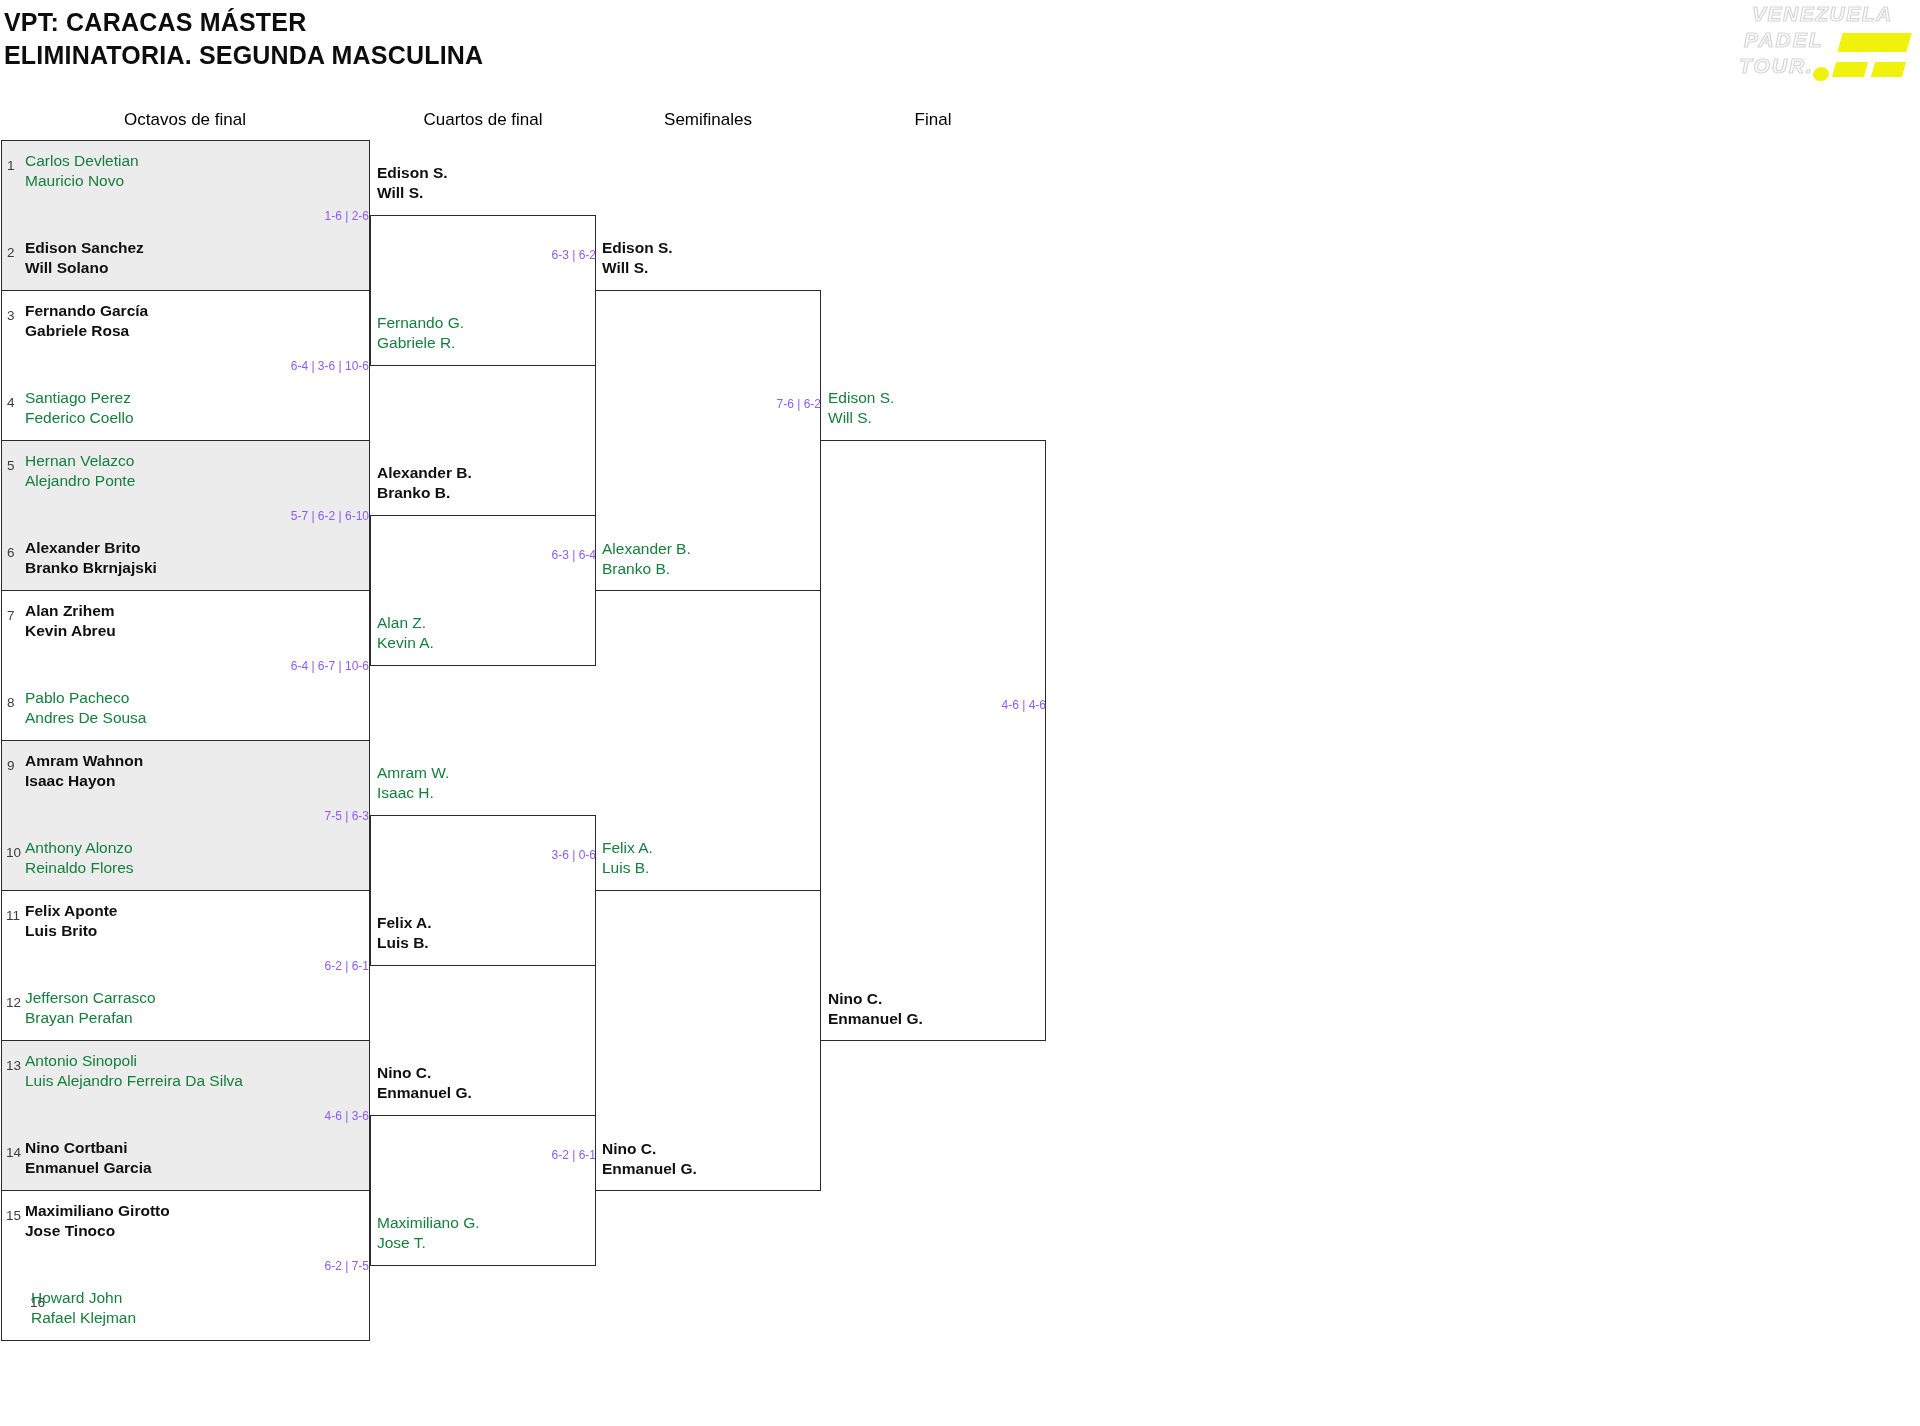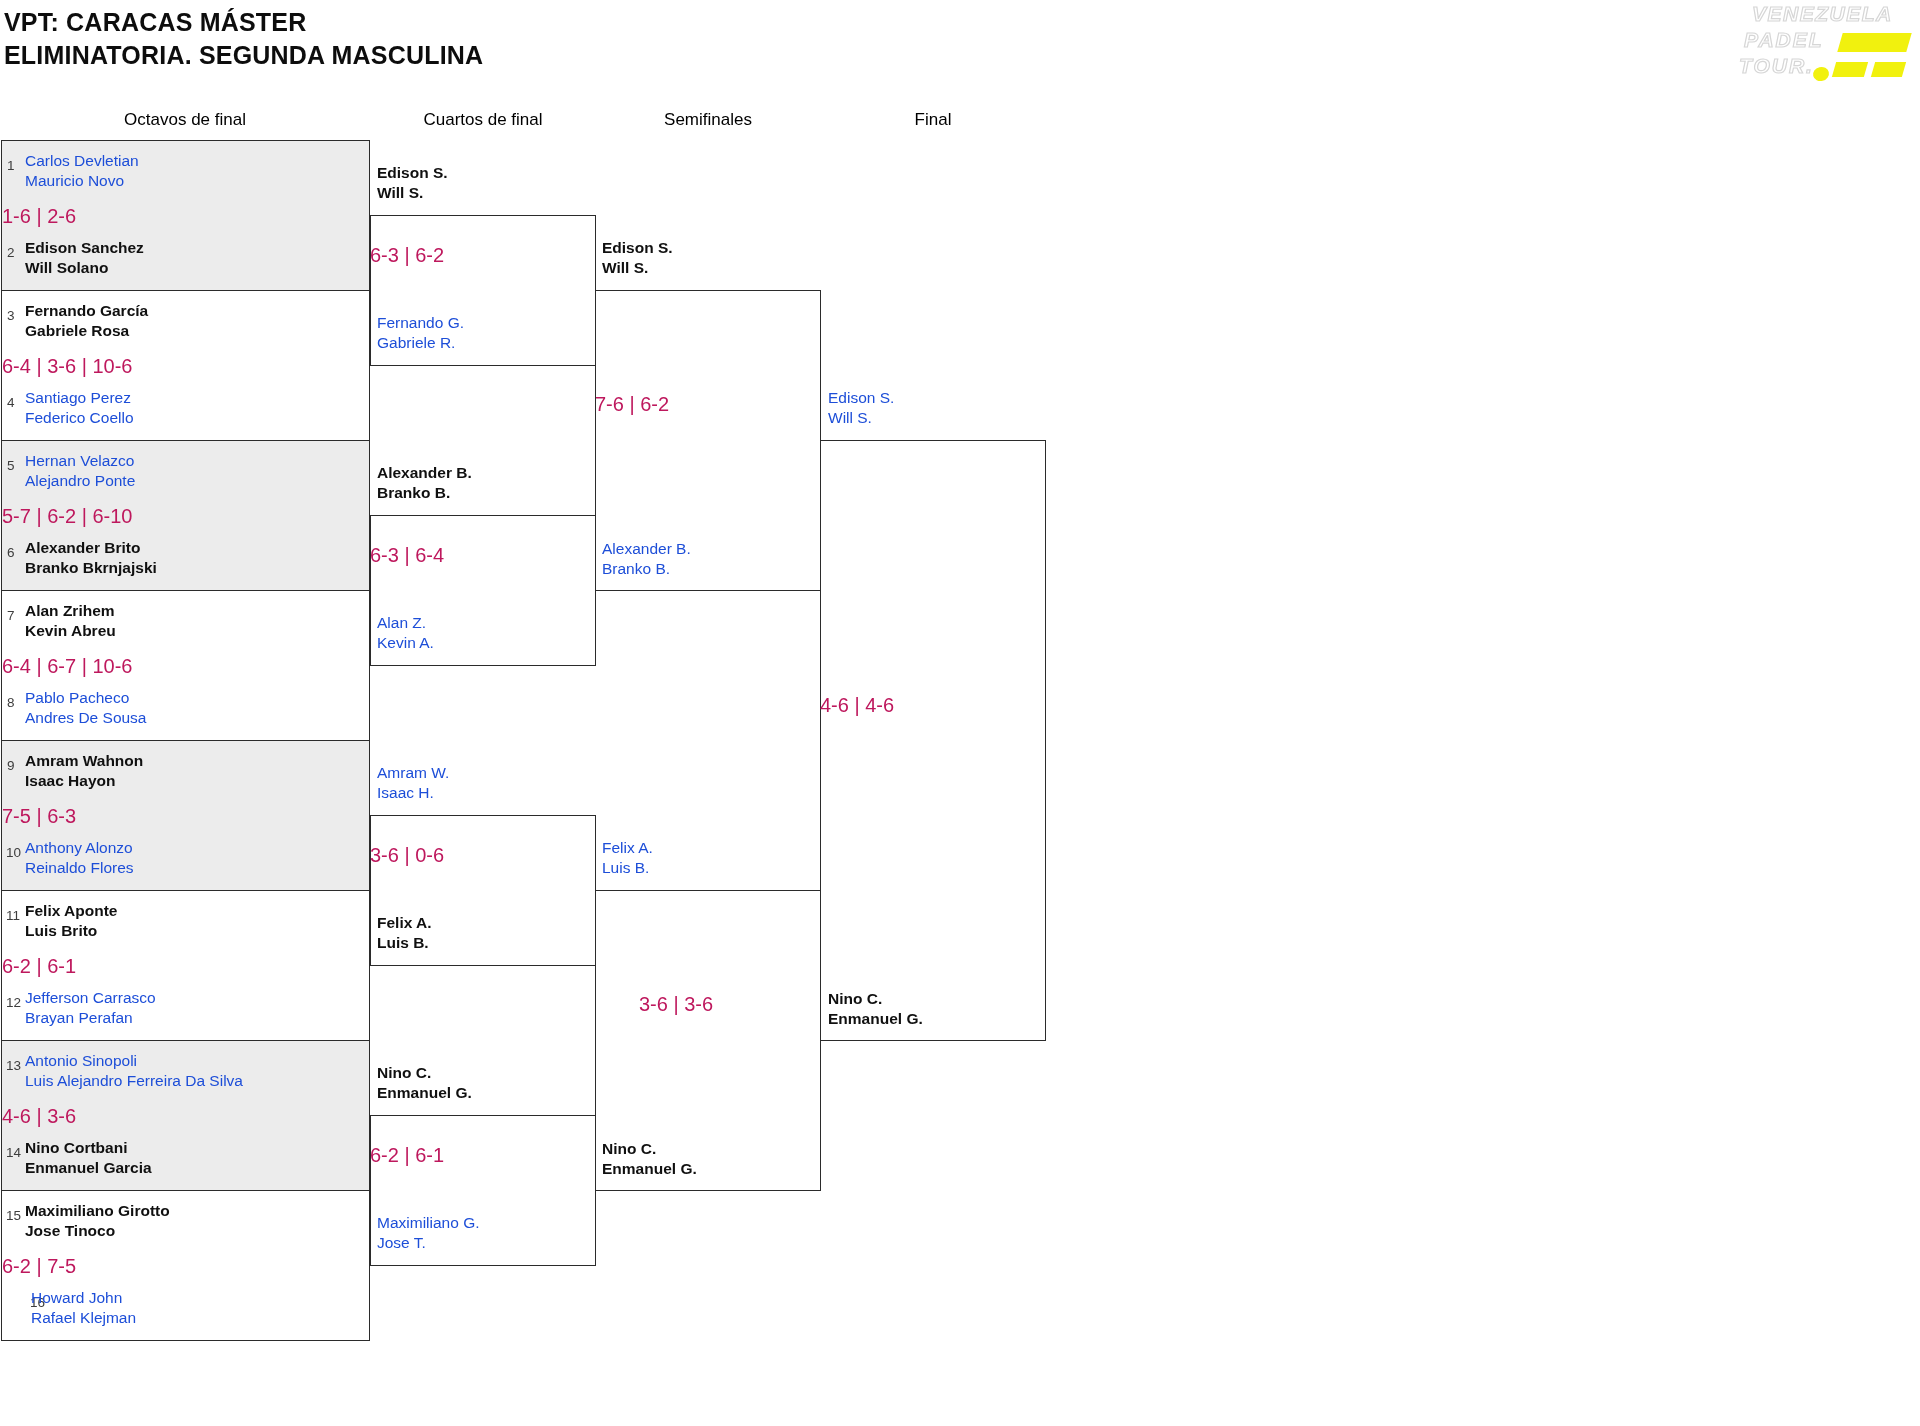--- a/index.html
+++ b/index.html
@@ -5,24 +5,24 @@
   html,body{margin:0;padding:0;background:#fff;}
   .page{position:relative;width:1920px;height:1426px;background:#fff;overflow:hidden;
         font-family:"Liberation Sans","DejaVu Sans",sans-serif;}
   .title{position:absolute;left:4px;top:6px;font-size:25px;line-height:33px;
          font-weight:700;color:#0d0d0d;letter-spacing:0.2px;}
   .rhead{position:absolute;top:110px;font-size:17px;line-height:20px;color:#000;
          text-align:center;font-weight:500;}
   .box{position:absolute;border:1px solid #2b2b2b;box-sizing:border-box;background:#fff;}
   .box.gray{background:#ececec;}
   .seed{position:absolute;font-size:13.5px;line-height:19px;color:#3d3d3d;}
-  .name{font-size:15.5px;line-height:19.5px;color:#1d4ed8;font-weight:400;}
+  .name{font-size:15.5px;line-height:19.5px;color:#15803d;font-weight:400;}
   .name.bold{color:#101010;font-weight:700;}
   .pos{position:absolute;}
-  .score{position:absolute;font-size:20px;line-height:19px;color:#be185d;text-align:left;}
+  .score{position:absolute;font-size:12px;line-height:19px;color:#8b5cf6;text-align:right;}
   .oscore{left:0;width:100%;top:66px;}
   .score-c{width:226px;}
   
   .logo{position:absolute;left:1738px;top:2px;width:182px;height:90px;}
   .lg-txt{position:absolute;font-style:italic;font-weight:700;color:#fff;
           -webkit-text-stroke:1.2px #d6d6d6;text-transform:uppercase;white-space:nowrap;}
   .lg-shape{position:absolute;background:#f1f10e;transform:skewX(-16deg);}
   .lg-dot{position:absolute;background:#f1f10e;border-radius:50%;transform:rotate(-14deg);}
 </style>
 </head>

